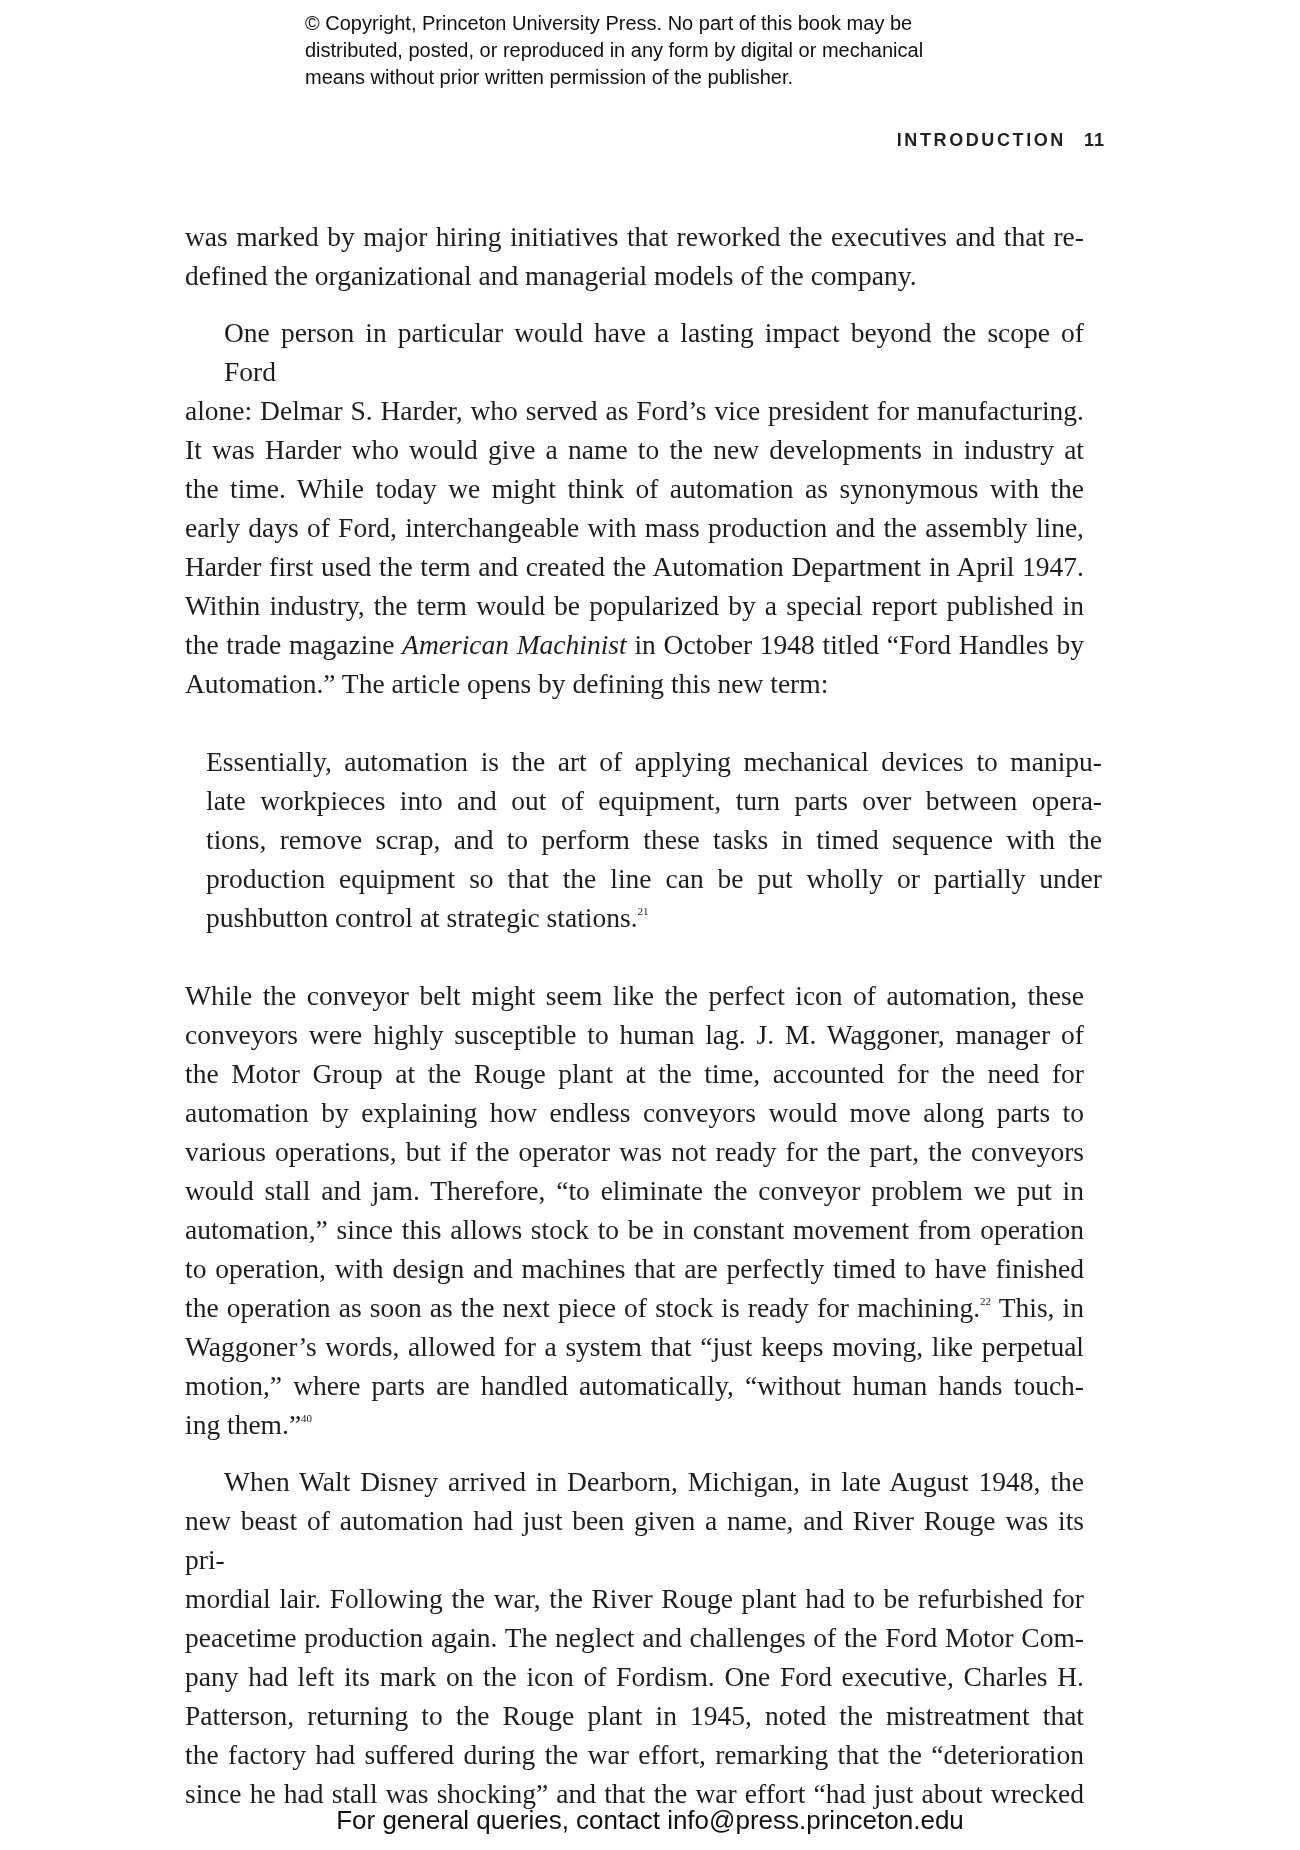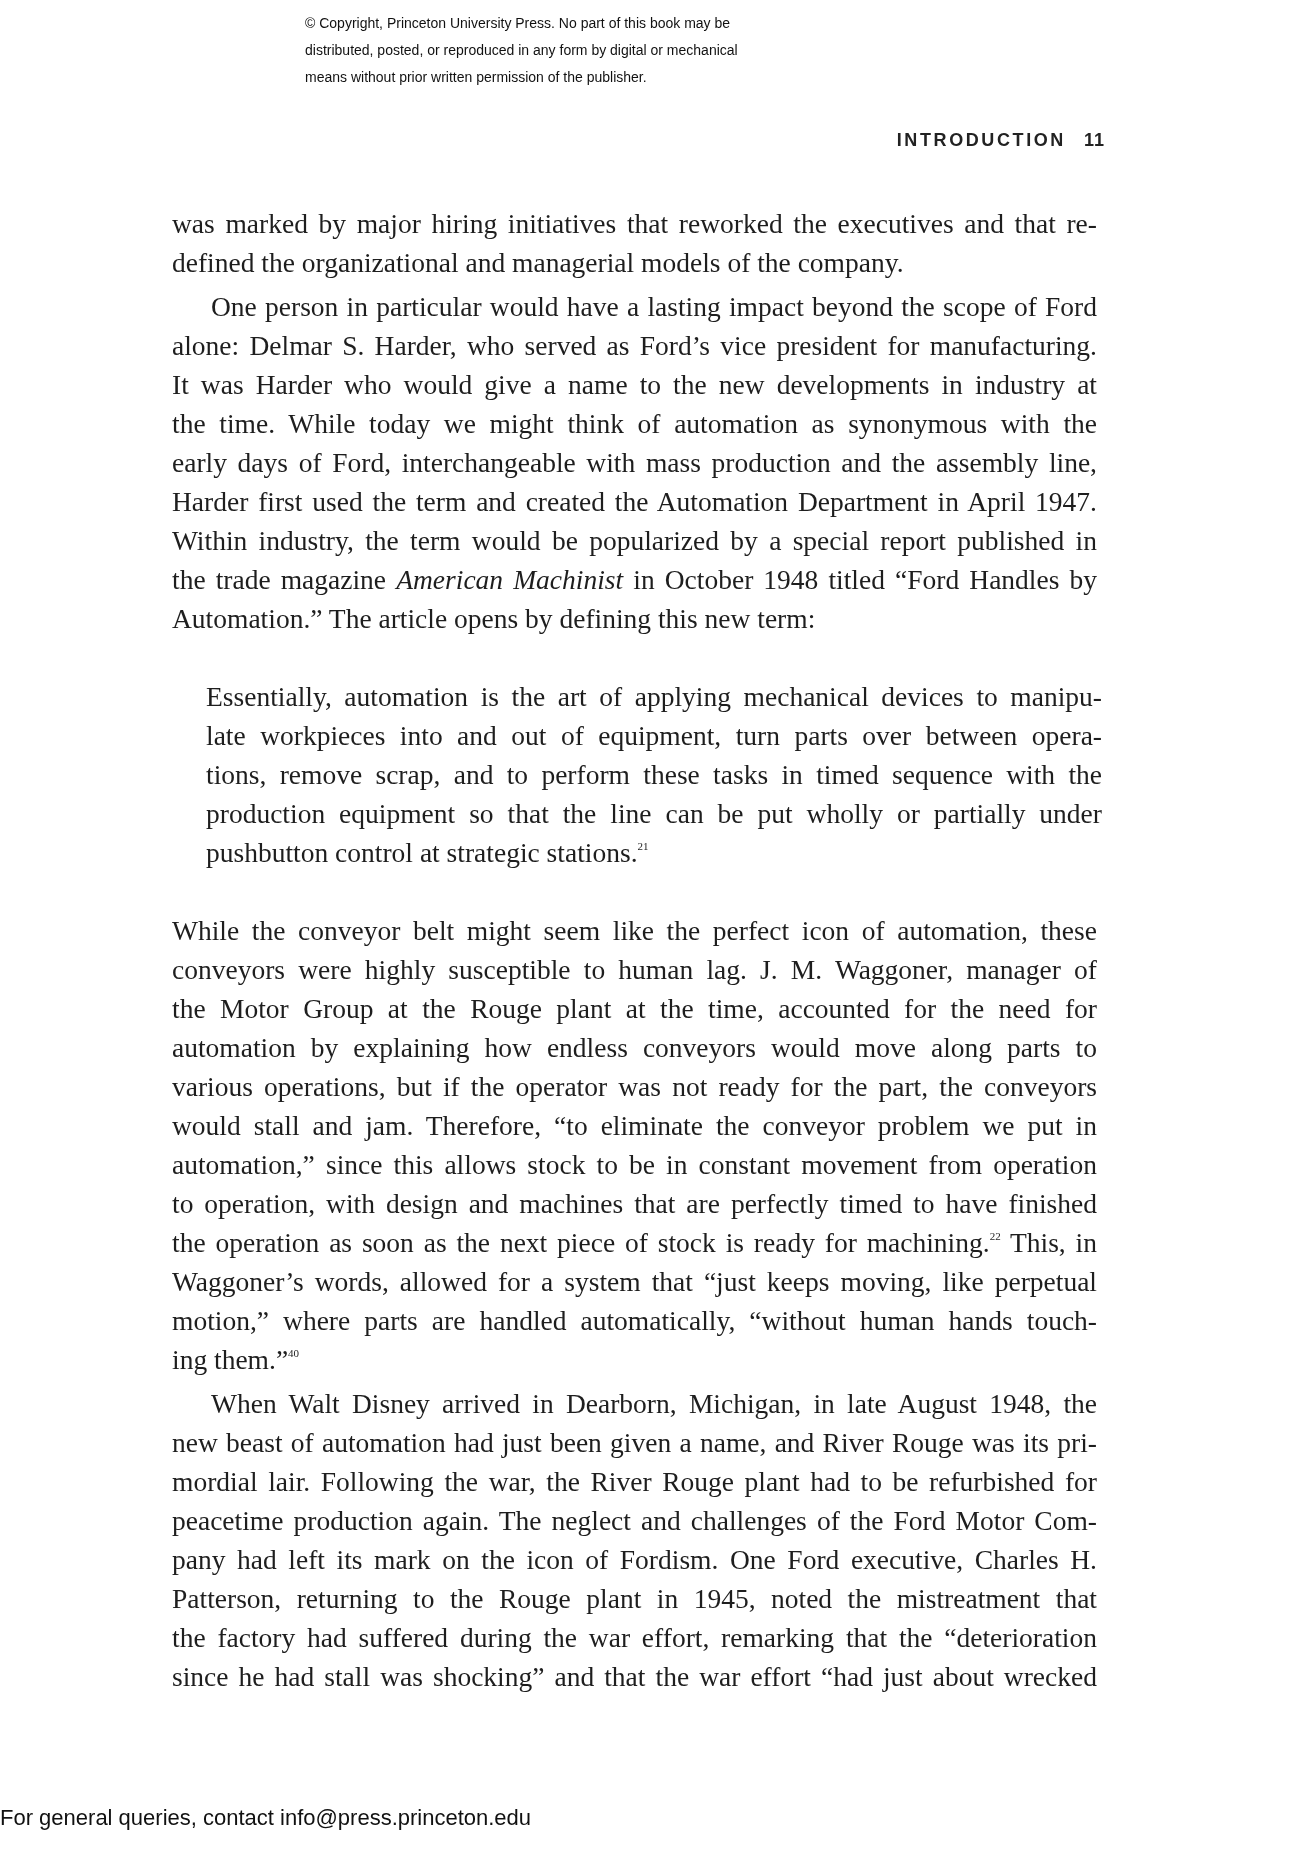--- a/index.html
+++ b/index.html
@@ -1,39 +1,39 @@
 <!DOCTYPE html>
 <html><head>
 <meta charset="utf-8">
 <style>
   html, body { margin: 0; padding: 0; background: #ffffff; }
   body { width: 1300px; height: 1850px; position: relative; overflow: hidden; color: #1e1e1e; }
   .copyright {
     position: absolute; left: 305px; top: 10px; width: 760px;
-    font-family: "Liberation Sans", sans-serif; font-size: 14px; line-height: 27px; color: #111;
+    font-family: "Liberation Sans", sans-serif; font-size: 20px; line-height: 27px; color: #111;
   }
   .running-head {
     position: absolute; right: 195px; top: 130px;
     font-family: "Liberation Sans", sans-serif; font-weight: bold; font-size: 18px;
     letter-spacing: 2.6px; color: #222;
   }
   .running-head .pg { margin-left: 18px; letter-spacing: 1px; }
   .body-text {
     position: absolute; left: 167px; top: 199px; width: 935px;
     font-family: "Liberation Serif", serif; font-size: 27.5px; line-height: 39px; color: #1e1e1e;
   }
-  .body-text p { margin: 5px; text-align: justify; text-align-last: auto; }
+  .body-text p { margin: 18px; text-align: justify; text-align-last: auto; }
   .body-text p.noindent { text-indent: 0; }
   .body-text blockquote { margin: 39px 0 39px 39px; text-align: justify; }
   .body-text sup { font-size: 11px; vertical-align: 12px; line-height: 0; }
   .line { display: block; text-align: justify; text-align-last: justify; }
   .line.last { text-align-last: left; }
   .footer {
-    position: absolute; left: 0; width: 1300px; top: 1805px; 
-    font-family: "Liberation Sans", sans-serif; font-size: 22px; color: #111;
+    position: absolute; left: 0; width: 1300px; top: 1805px; text-align: center;
+    font-family: "Liberation Sans", sans-serif; font-size: 26px; color: #111;
   }
 </style>
 </head>
 <body>
 
 <div class="copyright">
   <div>© Copyright, Princeton University Press. No part of this book may be</div>
   <div>distributed, posted, or reproduced in any form by digital or mechanical</div>
   <div>means without prior written permission of the publisher.</div>
 </div>

